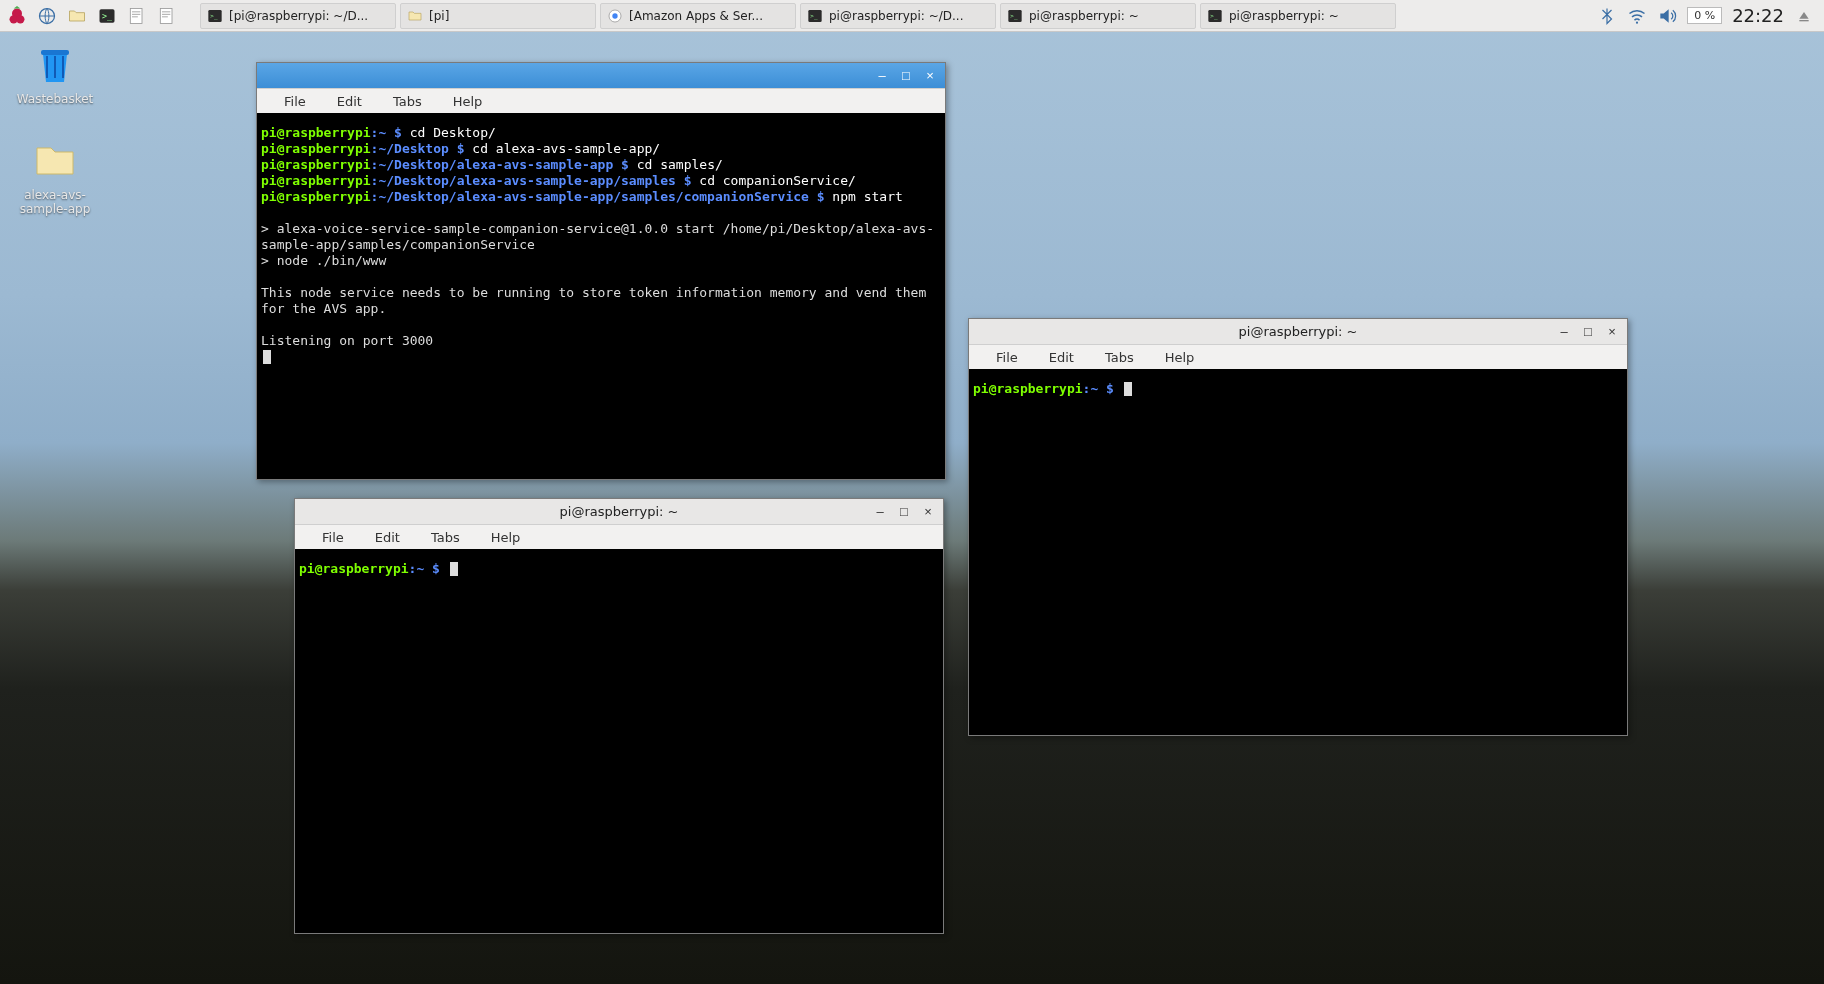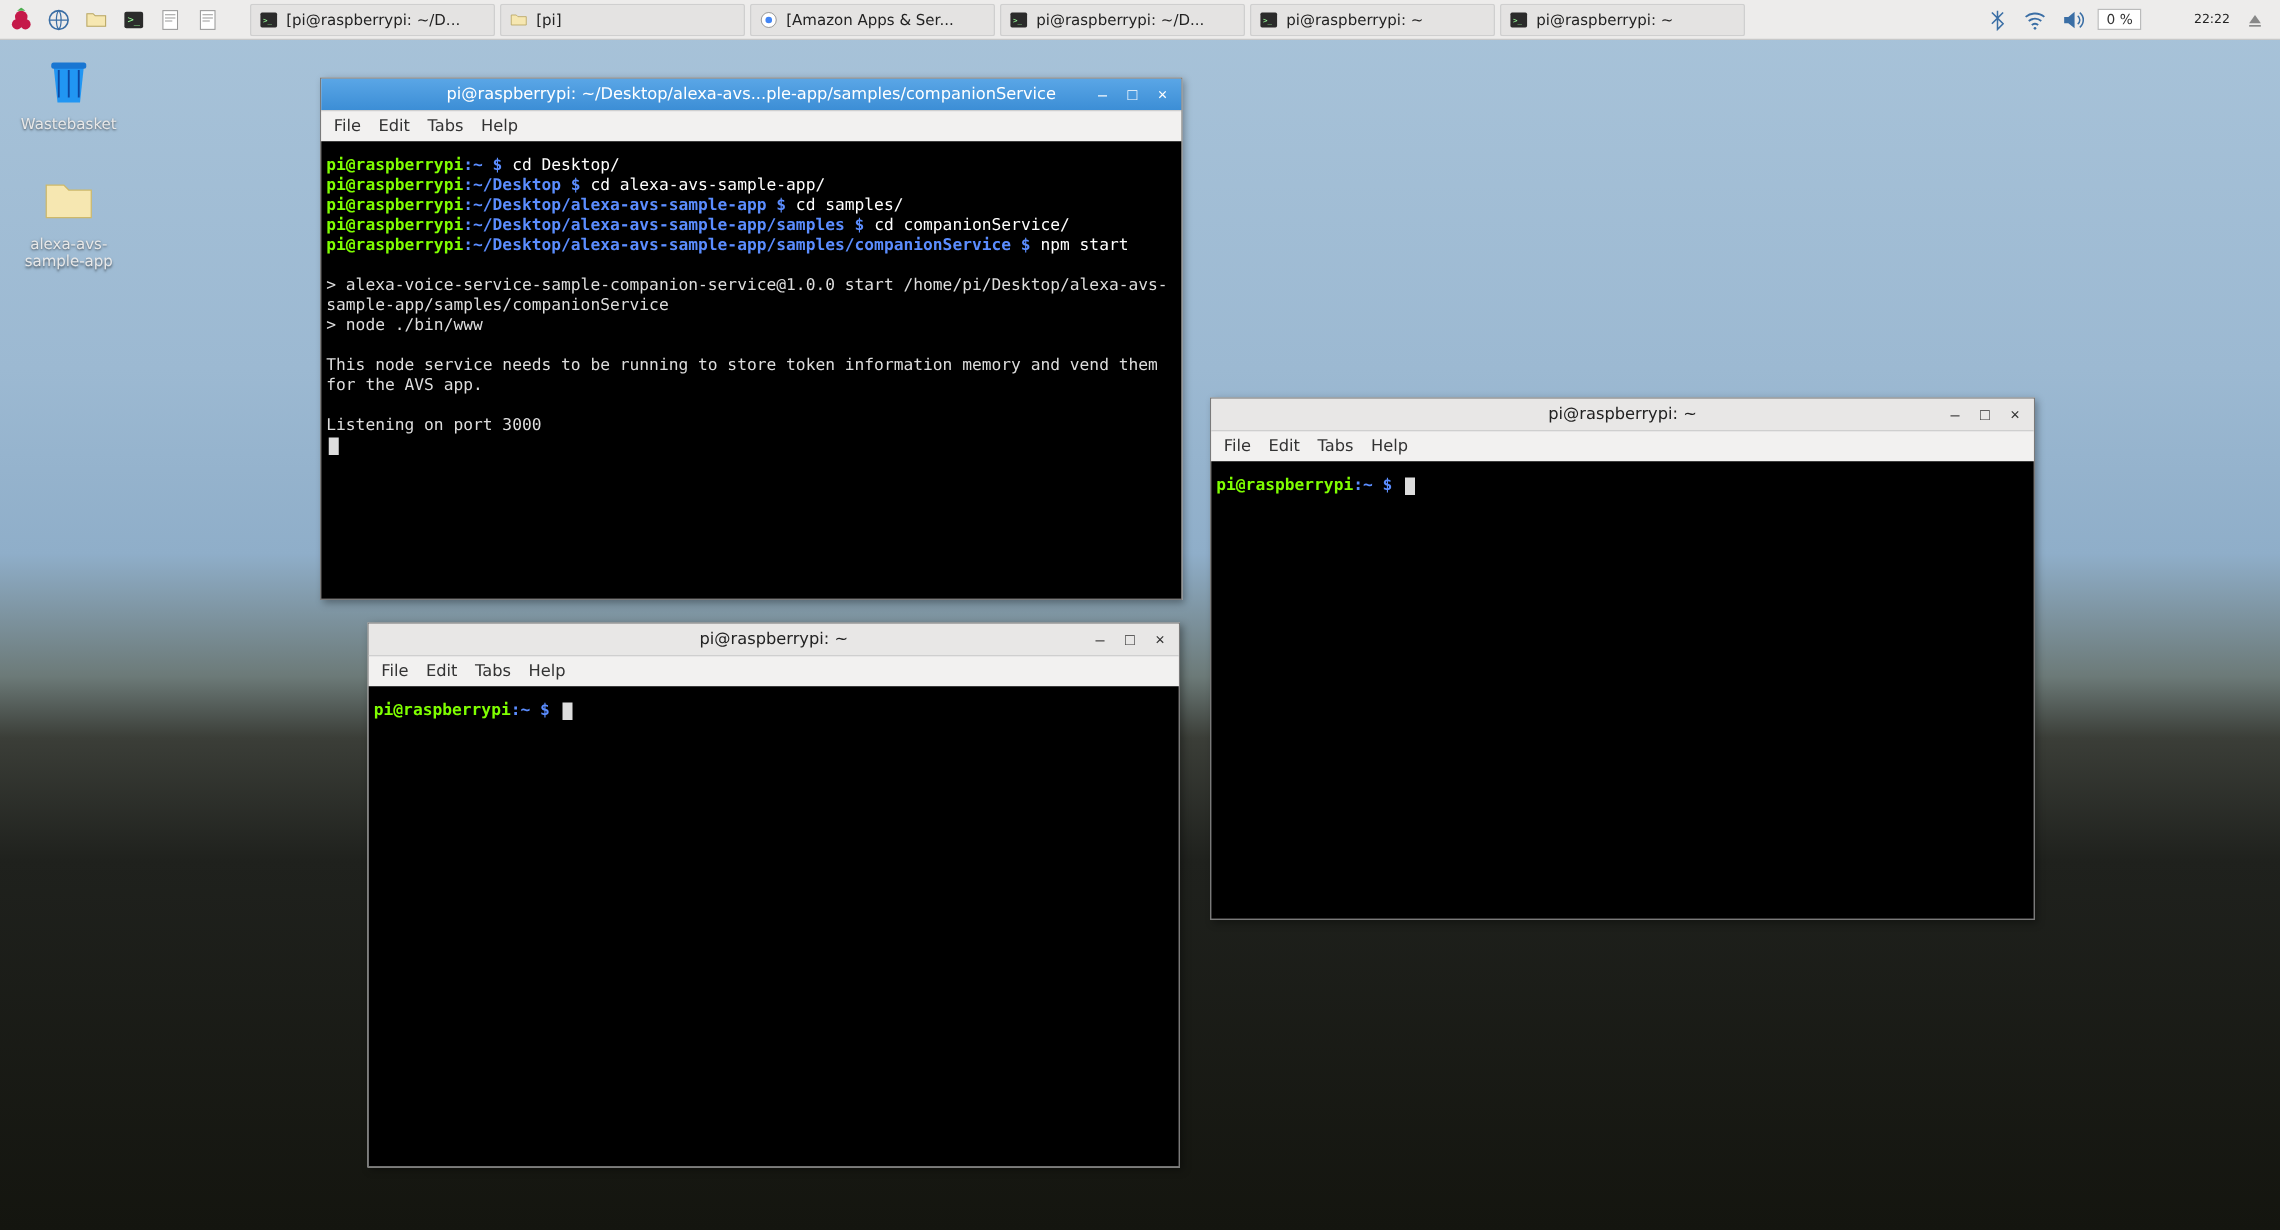--- a/index.html
+++ b/index.html
@@ -37,21 +37,21 @@
     font-size: 12px;
     color: #222;
     white-space: nowrap; overflow: hidden; text-overflow: ellipsis;
   }
   .task-icon { width: 16px; height: 16px; flex-shrink: 0; }
   .tray { display: flex; align-items: center; gap: 10px; margin-left: auto; padding-right: 6px; }
   .tray-icon { width: 20px; height: 20px; display:flex; align-items:center; justify-content:center; color:#3a6ea5; }
   .cpu {
     border: 1px solid #bbb; padding: 1px 6px; font-size: 11px; background: #fff; color: #333;
   }
-  .clock { font-size: 10px; color: #222; margin-left: 32px; }
+  .clock { font-size: 18px; color: #222; }
 
   
   .desktop-icons { position: absolute; top: 40px; left: 10px; display: flex; flex-direction: column; gap: 30px; z-index: 1; }
   .dicon { width: 90px; text-align: center; color: #e8e8e8; font-size: 12px; text-shadow: 0 1px 2px rgba(0,0,0,.6); cursor: pointer; }
   .dicon .glyph { width: 48px; height: 48px; margin: 0 auto 4px; }
 
   
   .window {
     position: absolute;
     background: #f2f1f0;
@@ -77,21 +77,21 @@
   .titlebar.active {
     background: linear-gradient(#5aa6e6, #3c8ed6);
     color: #fff;
   }
   .titlebar.active .wbtn { color: #fff; }
   .menubar {
     height: 24px; display: flex; align-items: center; gap: 14px;
     padding: 0 10px; font-size: 13px; color: #333;
     background: #f2f1f0;
   }
-  .menubar span { cursor: pointer; }
+  .menubar span { cursor: pointer; margin-left: 17px; }
   .term {
     flex: 1; background: #000; color: #ddd;
     font-family: "DejaVu Sans Mono", monospace;
     font-size: 13px; line-height: 16px;
     padding: 12px 4px;
     white-space: pre-wrap;
     overflow: hidden;
   }
   .pg { color: #7fff00; font-weight: bold; }
   .pb { color: #5b8dff; font-weight: bold; }
@@ -242,21 +242,20 @@
       <svg width="48" height="48" viewBox="0 0 48 48">
           <path d="M6 12h14l4 4h18v22H6z" fill="#f6e7b1" stroke="#cdb96b"></path>
         </svg>
     </div>
     <span>alexa-avs-sample-app</span>
   </div>
 </div>
 
 <div id="win1" class="window">
   <div class="titlebar active">
-    <span>pi@raspberrypi: ~/Desktop/alexa-avs...ple-app/samples/companionService</span>
     <div class="controls">
       <button class="wbtn">–</button>
       <button class="wbtn">□</button>
       <button class="wbtn">×</button>
     </div>
   </div>
   <div class="menubar">
     <span>File</span>
     <span>Edit</span>
     <span>Tabs</span>

